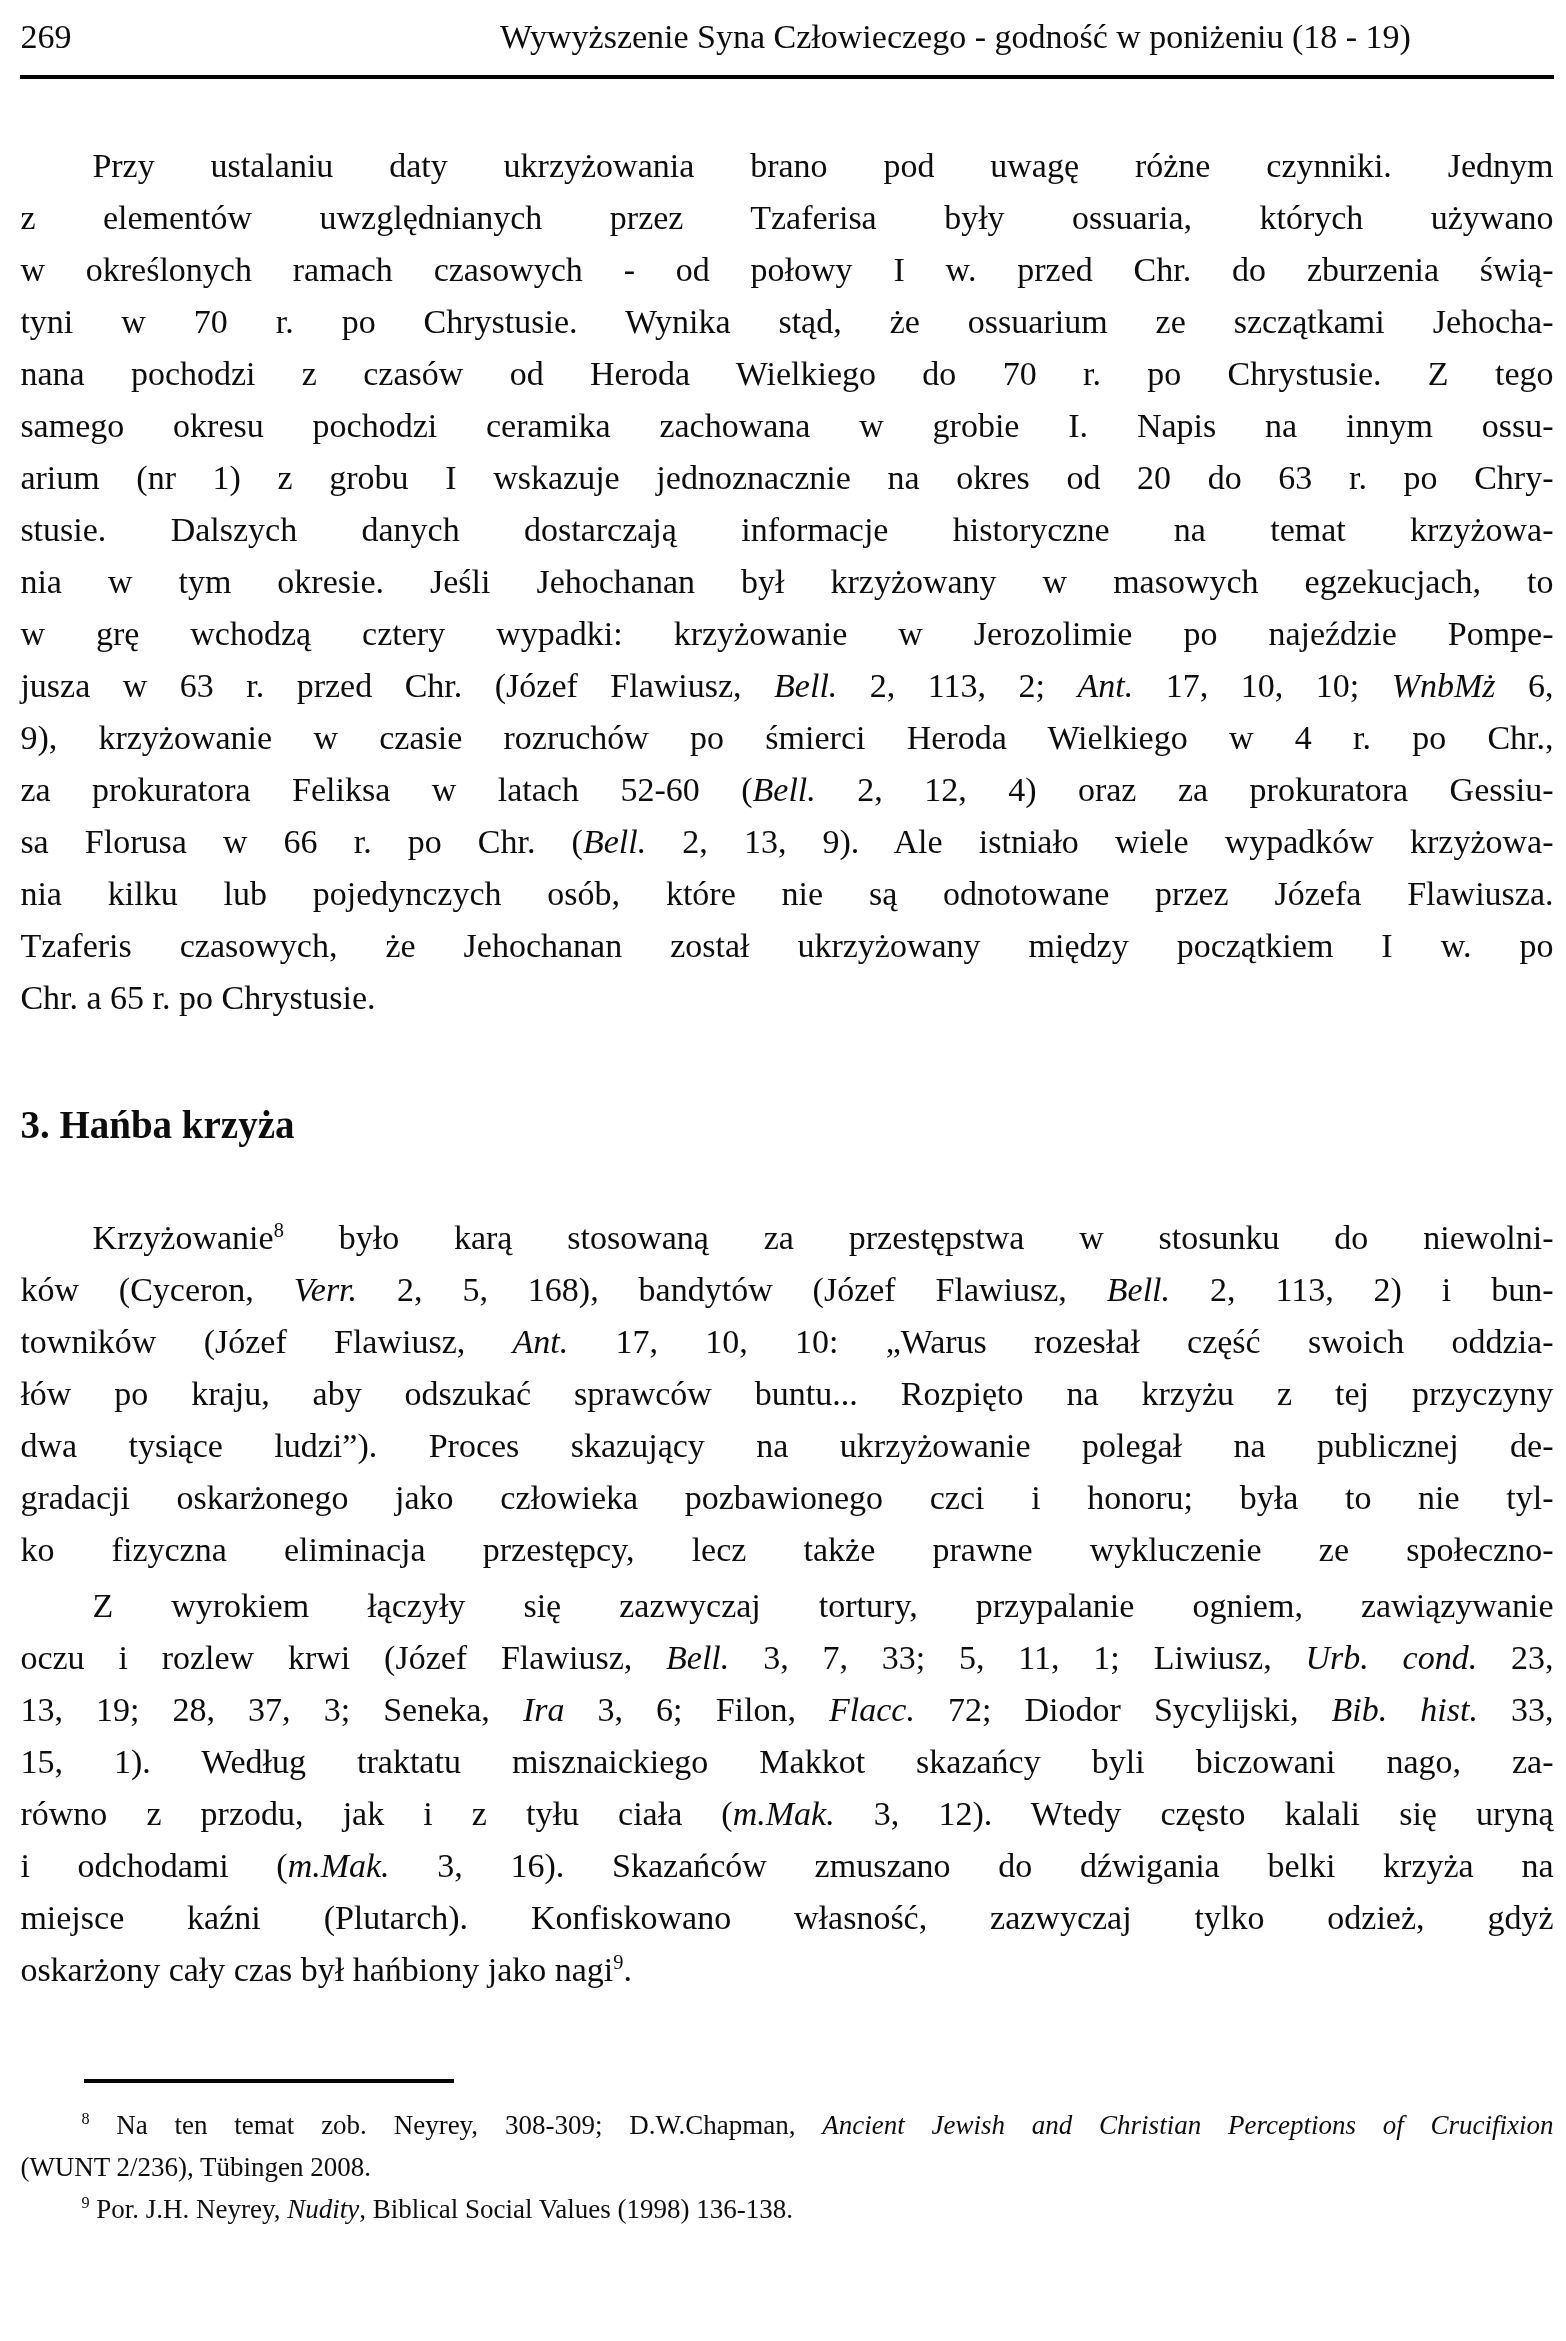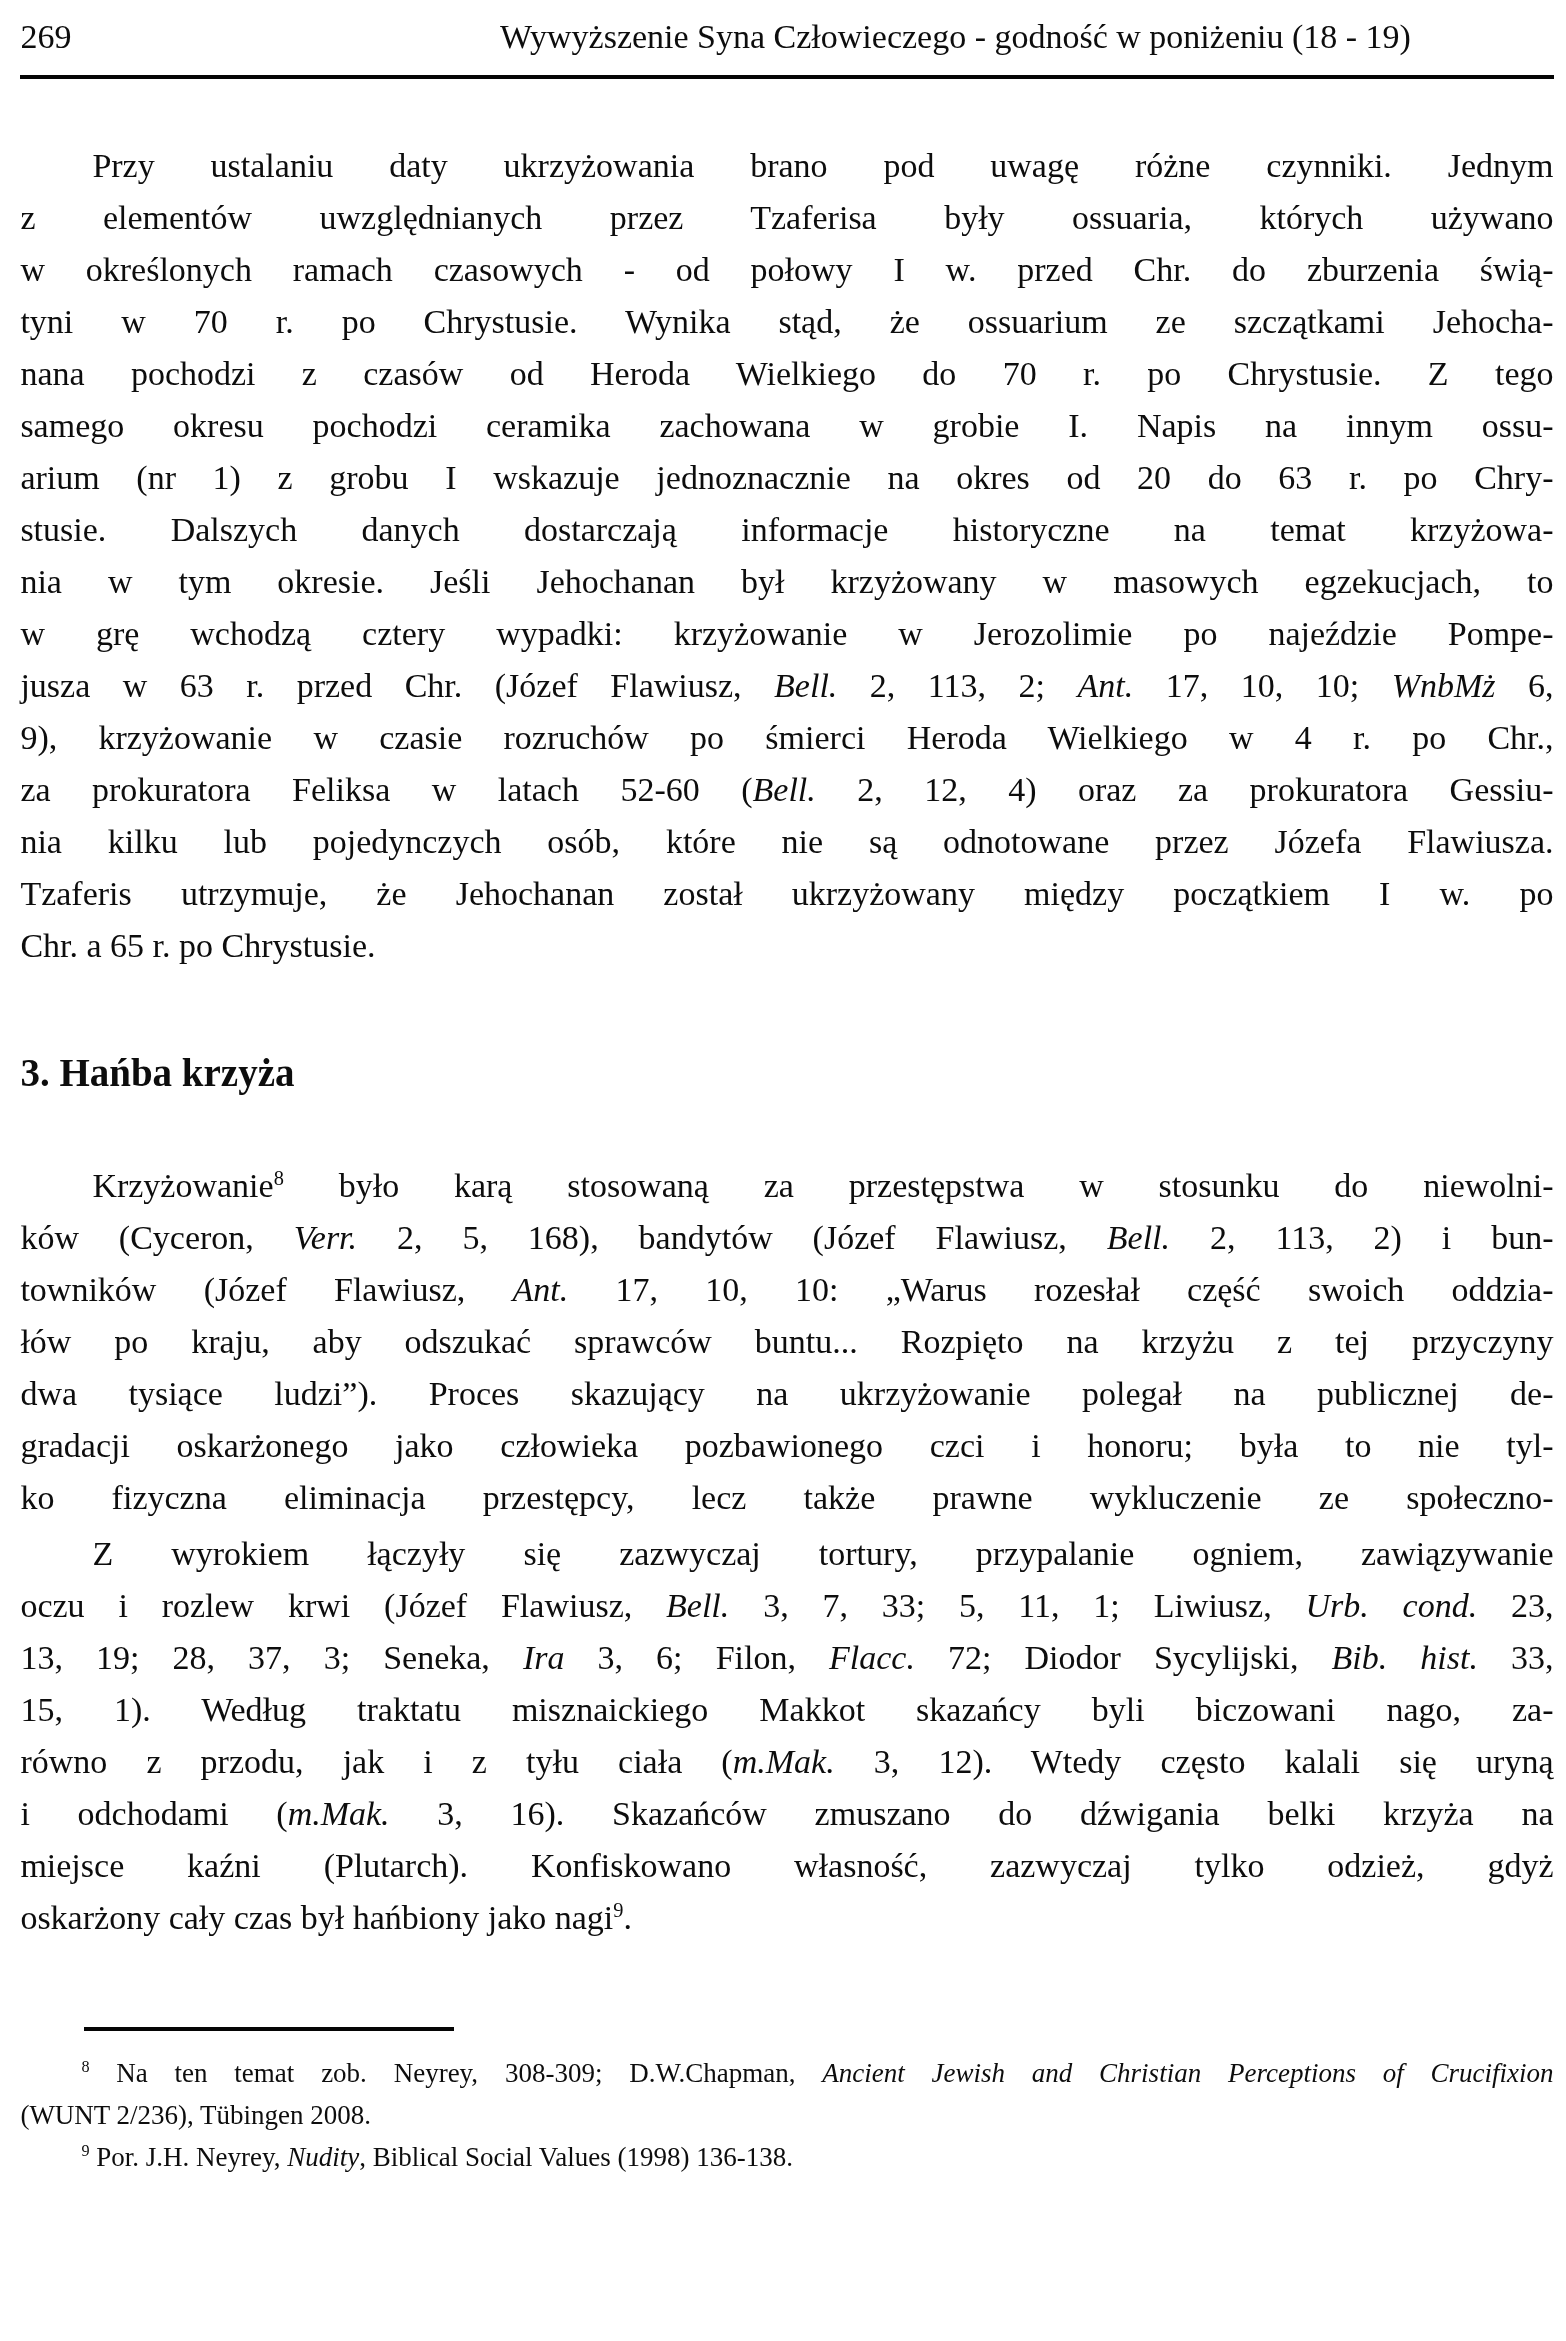--- a/index.html
+++ b/index.html
@@ -93,22 +93,23 @@
       <div class="line"><span>tyni w 70 r. po Chrystusie. Wynika stąd, że ossuarium ze szczątkami Jehocha-</span></div>
       <div class="line"><span>nana pochodzi z czasów od Heroda Wielkiego do 70 r. po Chrystusie. Z tego</span></div>
       <div class="line"><span>samego okresu pochodzi ceramika zachowana w grobie I. Napis na innym ossu-</span></div>
       <div class="line"><span>arium (nr 1) z grobu I wskazuje jednoznacznie na okres od 20 do 63 r. po Chry-</span></div>
       <div class="line"><span>stusie. Dalszych danych dostarczają informacje historyczne na temat krzyżowa-</span></div>
       <div class="line"><span>nia w tym okresie. Jeśli Jehochanan był krzyżowany w masowych egzekucjach, to</span></div>
       <div class="line"><span>w grę wchodzą cztery wypadki: krzyżowanie w Jerozolimie po najeździe Pompe-</span></div>
       <div class="line"><span>jusza w 63 r. przed Chr. (Józef Flawiusz, </span><span class="it">Bell.</span><span> 2, 113, 2; </span><span class="it">Ant.</span><span> 17, 10, 10; </span><span class="it">WnbMż</span><span> 6,</span></div>
       <div class="line"><span>9), krzyżowanie w czasie rozruchów po śmierci Heroda Wielkiego w 4 r. po Chr.,</span></div>
       <div class="line"><span>za prokuratora Feliksa w latach 52-60 (</span><span class="it">Bell.</span><span> 2, 12, 4) oraz za prokuratora Gessiu-</span></div>
+      <div class="line"><span>sa Florusa w 66 r. po Chr. (</span><span class="it">Bell.</span><span> 2, 13, 9). Ale istniało wiele wypadków krzyżowa-</span></div>
       <div class="line"><span>nia kilku lub pojedynczych osób, które nie są odnotowane przez Józefa Flawiusza.</span></div>
-      <div class="line"><span>Tzaferis utrzymuje, że Jehochanan został ukrzyżowany między początkiem I w. po</span></div>
+      <div class="line"><span>Tzaferis czasowych, że Jehochanan został ukrzyżowany między początkiem I w. po</span></div>
       <div class="line last"><span>Chr. a 65 r. po Chrystusie.</span></div>
     </div>
 
     <div class="section-heading">3. Hańba krzyża</div>
 
     <div class="paragraph">
       <div class="line first"><span>Krzyżowanie</span><sup>8</sup><span> było karą stosowaną za przestępstwa w stosunku do niewolni-</span></div>
       <div class="line"><span>ków (Cyceron, </span><span class="it">Verr.</span><span> 2, 5, 168), bandytów (Józef Flawiusz, </span><span class="it">Bell.</span><span> 2, 113, 2) i bun-</span></div>
       <div class="line"><span>towników (Józef Flawiusz, </span><span class="it">Ant.</span><span> 17, 10, 10: „Warus rozesłał część swoich oddzia-</span></div>
       <div class="line"><span>łów po kraju, aby odszukać sprawców buntu... Rozpięto na krzyżu z tej przyczyny</span></div>

